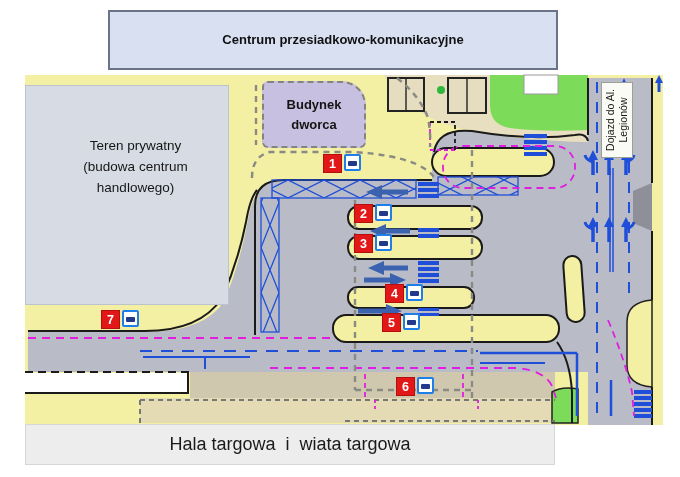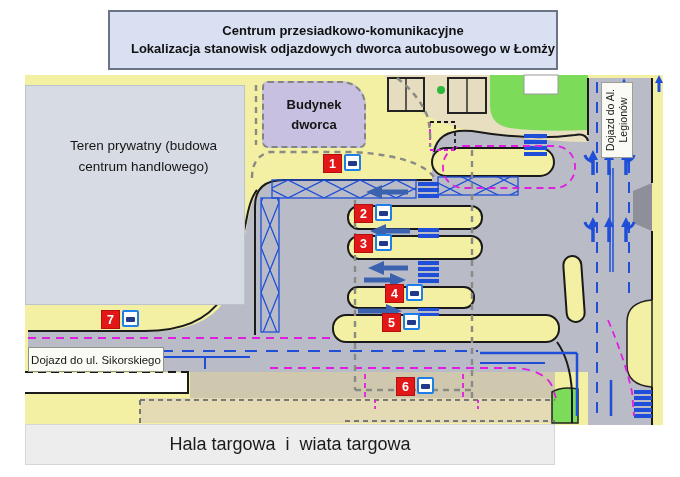--- a/index.html
+++ b/index.html
@@ -6,21 +6,21 @@
   #stage{position:relative;width:680px;height:477px;background:#fff;overflow:hidden;
          font-family:"Liberation Sans",sans-serif;}
   #plan-svg{position:absolute;left:0;top:0;}
   .overlay{position:absolute;box-sizing:border-box;}
   .pre{white-space:pre;}
 
   .title-box{left:108px;top:10px;width:450px;height:60px;background:#d8e0f2;
     border:2px solid #6a7486;color:#111;font-weight:bold;font-size:13px;line-height:1.42;
     display:flex;flex-direction:column;justify-content:center;align-items:center;text-align:center;padding-left:20px;}
 
-  .private-area{left:25px;top:85px;width:220px;height:220px;background:#d6dbe4;
+  .private-area{left:25px;top:85px;width:204px;height:220px;background:#d6dbe4;
     border:1px solid #bcc3cf;color:#161616;font-size:13.5px;line-height:1.55;text-align:center;
     padding:50px 22px 0 39px;}
 
   .station-building{left:262px;top:81px;width:104px;height:67px;background:#c7c0e0;
     border:2px dashed #84847e;border-radius:6px 24px 6px 6px;color:#141414;font-weight:bold;
     font-size:13px;line-height:1.5;display:flex;align-items:center;justify-content:center;
     text-align:center;padding:0 26px;}
 
   .sikorskiego{left:28px;top:347px;width:136px;height:25px;background:#fbfbf6;
     border:1px solid #8d9387;color:#161616;font-size:11.5px;display:flex;align-items:center;
@@ -200,34 +200,30 @@
         <path d="M626,229 q7,-2 8,-7" stroke-width="3" fill="none"></path>
     <path d="M624,98 V86" stroke-width="3"></path>
         <path d="M624,78 l-4,9 h8 z" stroke="none"></path>
     <path d="M659,92 V82" stroke-width="3"></path>
         <path d="M659,75 l-4,8 h8 z" stroke="none"></path>
   </g>
 </svg>
 
   <div class="overlay title-box">
     <div>Centrum przesiadkowo-komunikacyjne</div>
-    <div>Lokalizacja stanowisk odjazdowych dworca autobusowego w Łomży</div>
   </div>
 
   <div class="overlay private-area">
     <span>Teren prywatny (budowa centrum handlowego)</span>
   </div>
 
   <div class="overlay station-building">
     <span>Budynek dworca</span>
   </div>
 
-  <div class="overlay sikorskiego">
-    <span>Dojazd do ul. Sikorskiego</span>
-  </div>
 
   <div class="overlay legionow">
     <span>Dojazd do Al. Legionów</span>
   </div>
 
   <div class="overlay hala-bar">
     <span class="pre">Hala targowa  i  wiata targowa</span>
   </div>
 
   <div class="stand-marker" style="left:323px;top:154px;">

